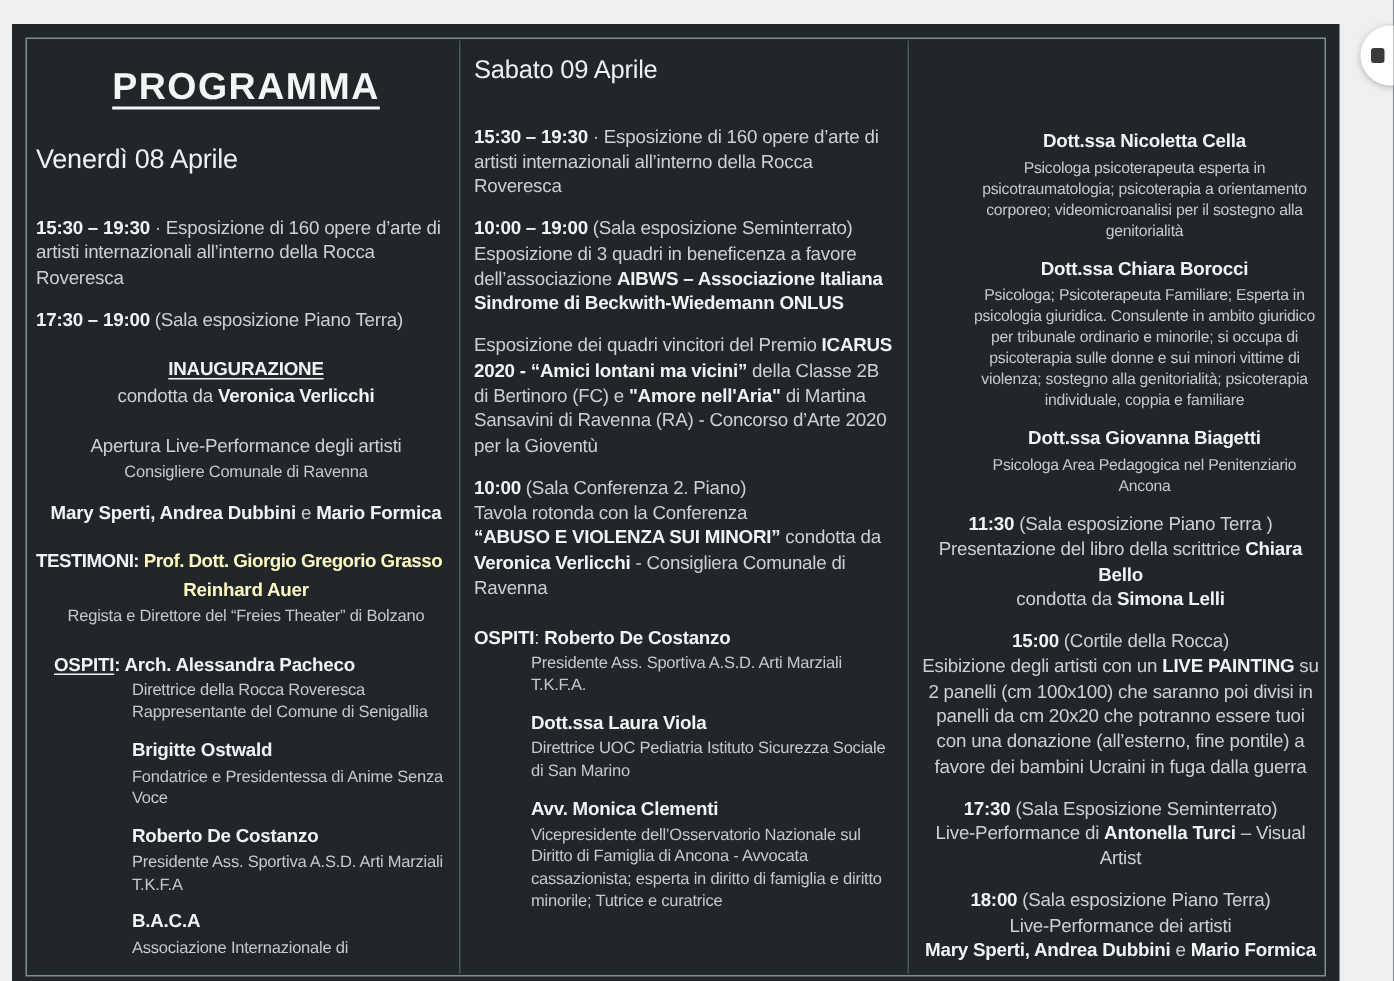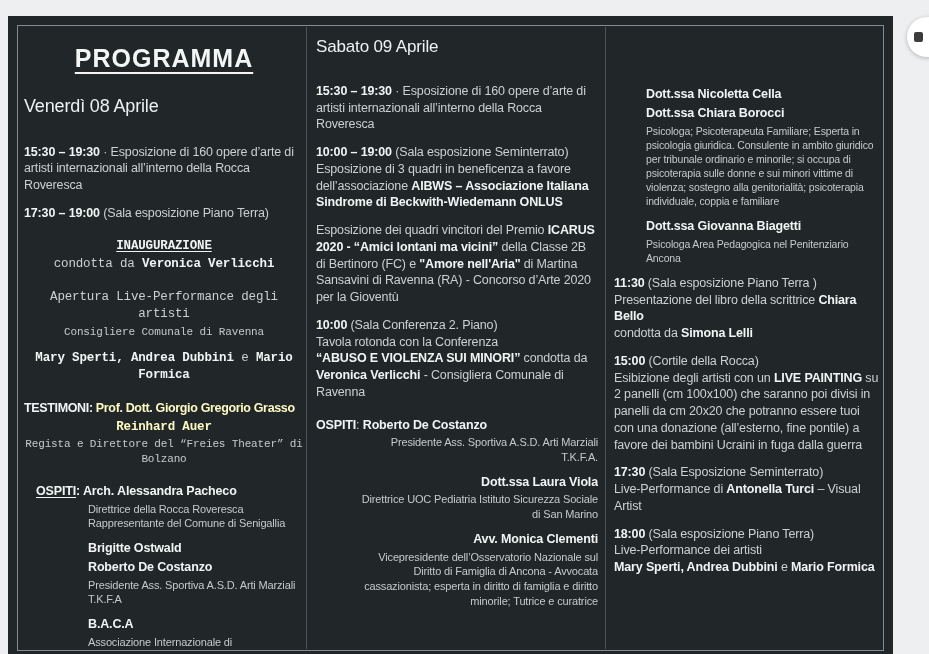--- a/index.html
+++ b/index.html
@@ -18,40 +18,40 @@
   }
   .divider { position:absolute; top:11px; bottom:11px; width:1px; background:#4a555b; }
   .d1 { left:298px; } .d2 { left:597px; }
 
   .col {
     position:absolute; top:14px; bottom:14px; overflow:hidden;
     font-size:12.5px; line-height:1.34; letter-spacing:-0.15px;
   }
   .col1 { left:16px;  width:280px; }
   .col2 { left:308px; width:282px; }
-  .col3 { left:606px; width:266px; padding-top:56px; box-sizing:border-box; }
+  .col3 { left:606px; width:266px; padding-top:56px; box-sizing:border-box;text-align:center; }
 
   .title {
     font-size:25px; font-weight:700; letter-spacing:1px; color:#f4f6f6;
     text-align:center; text-decoration:underline; text-underline-offset:5px;
     margin:12px 0 18px;
   }
   .date { font-size:18px; color:#eef1f1; text-align:left; margin:0 0 26px; }
   .col2 .date { font-size:17px; margin:6px 0 24px; }
 
   .blk { margin:0 0 11px; }
   .tight { margin-bottom:2px; }
   .mt  { margin-top:16px; }
-  .c   { text-align:center;font-family:Liberation Mono, monospace; }
+  .c   { text-align:center; }
   .sm  { font-size:11px; color:#c5c9ca; }
   .desc{ font-size:11px; color:#c5c9ca; margin-bottom:9px; }
   .col3 .desc { font-size:10.5px; margin-bottom:10px; }
   .mbLg{ margin-bottom:15px; }
   .i1  { margin-left:12px; }
-  .col2 .i1 { margin-left:38px;text-align:right; }
+  .col2 .i1 { margin-left:38px; }
   .i2  { margin-left:64px; }
   .i3  { margin-left:32px; }
   .sq  { letter-spacing:-0.35px; }
 
   span.b  { font-weight:700; color:#f2f4f4; }
   span.r  { font-weight:700; color:#fef9c3; }
   span.bu { font-weight:700; color:#f2f4f4; text-decoration:underline; text-underline-offset:2px; }
 
   .fab {
     position:absolute; top:17px; right:-18px; width:40px; height:40px;
@@ -80,20 +80,21 @@
       <div class="blk c tight"><span>condotta da </span><span class="b">Veronica Verlicchi</span></div>
       <div class="blk c mt tight"><span>Apertura Live-Performance degli artisti</span></div>
       <div class="blk c sm"><span>Consigliere Comunale di Ravenna</span></div>
       <div class="blk c"><span class="b">Mary Sperti, Andrea Dubbini</span><span> e </span><span class="b">Mario Formica</span></div>
       <div class="blk mt sq tight"><span class="b">TESTIMONI: </span><span class="r">Prof. Dott. Giorgio Gregorio Grasso</span></div>
       <div class="blk c tight"><span class="r">Reinhard Auer</span></div>
       <div class="blk c sm"><span>Regista e Direttore del “Freies Theater” di Bolzano</span></div>
       <div class="blk i1 mt tight"><span class="bu">OSPITI</span><span class="b">: </span><span class="b">Arch. Alessandra Pacheco</span></div>
       <div class="blk i2 desc"><span>Direttrice della Rocca Roveresca</span><br><span>Rappresentante del Comune di Senigallia</span></div>
       <div class="blk i2 tight"><span class="b">Brigitte Ostwald</span></div>
+      <div class="blk i2 desc"><span>Fondatrice e Presidentessa di Anime Senza Voce</span></div>
       <div class="blk i2 tight"><span class="b">Roberto De Costanzo</span></div>
       <div class="blk i2 desc"><span>Presidente Ass. Sportiva A.S.D. Arti Marziali T.K.F.A</span></div>
       <div class="blk i2 tight"><span class="b">B.A.C.A</span></div>
       <div class="blk i2 desc mbLg"><span>Associazione Internazionale di</span><br></div>
     </div>
 
   <div class="col col2">
     <div class="date">Sabato 09 Aprile</div>
   <div class="blk"><span class="b">15:30 – 19:30</span><span> ·  Esposizione di 160 opere d’arte di artisti internazionali all’interno della Rocca Roveresca</span></div>
       <div class="blk"><span class="b">10:00 – 19:00</span><span> (Sala esposizione Seminterrato)</span><br><span>Esposizione di 3 quadri in beneficenza a favore dell’associazione </span><span class="b">AIBWS – Associazione Italiana Sindrome di Beckwith-Wiedemann ONLUS</span></div>
@@ -102,20 +103,21 @@
       <div class="blk tight mt"><span class="b">OSPITI</span><span>: </span><span class="b">Roberto De Costanzo</span></div>
       <div class="blk i1 desc"><span>Presidente Ass. Sportiva A.S.D. Arti Marziali T.K.F.A.</span></div>
       <div class="blk i1 tight"><span class="b">Dott.ssa Laura Viola</span></div>
       <div class="blk i1 desc"><span>Direttrice UOC Pediatria Istituto Sicurezza Sociale di San Marino</span></div>
       <div class="blk i1 tight"><span class="b">Avv. Monica Clementi</span></div>
       <div class="blk i1 desc"><span>Vicepresidente dell’Osservatorio Nazionale sul Diritto di Famiglia di Ancona - Avvocata cassazionista; esperta in diritto di famiglia e diritto minorile; Tutrice e curatrice</span></div>
     </div>
 
   <div class="col col3">
       <div class="blk i3 tight"><span class="b">Dott.ssa Nicoletta Cella</span></div>
+      <div class="blk i3 desc"><span>Psicologa psicoterapeuta esperta in psicotraumatologia; psicoterapia a orientamento corporeo; videomicroanalisi per il sostegno alla genitorialità</span></div>
       <div class="blk i3 tight"><span class="b">Dott.ssa Chiara Borocci</span></div>
       <div class="blk i3 desc"><span>Psicologa; Psicoterapeuta Familiare; Esperta in psicologia giuridica. Consulente in ambito giuridico per tribunale ordinario e minorile; si occupa di psicoterapia sulle donne e sui minori vittime di violenza; sostegno alla genitorialità; psicoterapia individuale, coppia e familiare</span></div>
       <div class="blk i3 tight"><span class="b">Dott.ssa Giovanna Biagetti</span></div>
       <div class="blk i3 desc mbLg"><span>Psicologa Area Pedagogica nel Penitenziario Ancona</span></div>
       <div class="blk"><span class="b">11:30</span><span> (Sala esposizione Piano Terra )</span><br><span>Presentazione del libro della scrittrice </span><span class="b">Chiara Bello</span><br><span>condotta da </span><span class="b">Simona Lelli</span></div>
       <div class="blk"><span class="b">15:00</span><span>  (Cortile della Rocca)</span><br><span>Esibizione degli artisti con un </span><span class="b">LIVE PAINTING</span><span> su 2 panelli (cm 100x100) che saranno poi divisi in panelli da cm 20x20 che potranno essere tuoi con una donazione (all’esterno, fine pontile) a favore dei bambini Ucraini in fuga dalla guerra</span></div>
       <div class="blk"><span class="b">17:30</span><span> (Sala Esposizione Seminterrato)</span><br><span> Live-Performance di </span><span class="b">Antonella Turci</span><span> – Visual Artist</span></div>
       <div class="blk"><span class="b">18:00</span><span> (Sala esposizione Piano Terra)</span><br><span>Live-Performance dei artisti</span><br><span class="b">Mary Sperti, Andrea Dubbini</span><span> e </span><span class="b">Mario Formica</span></div>
     </div>
 </div>

